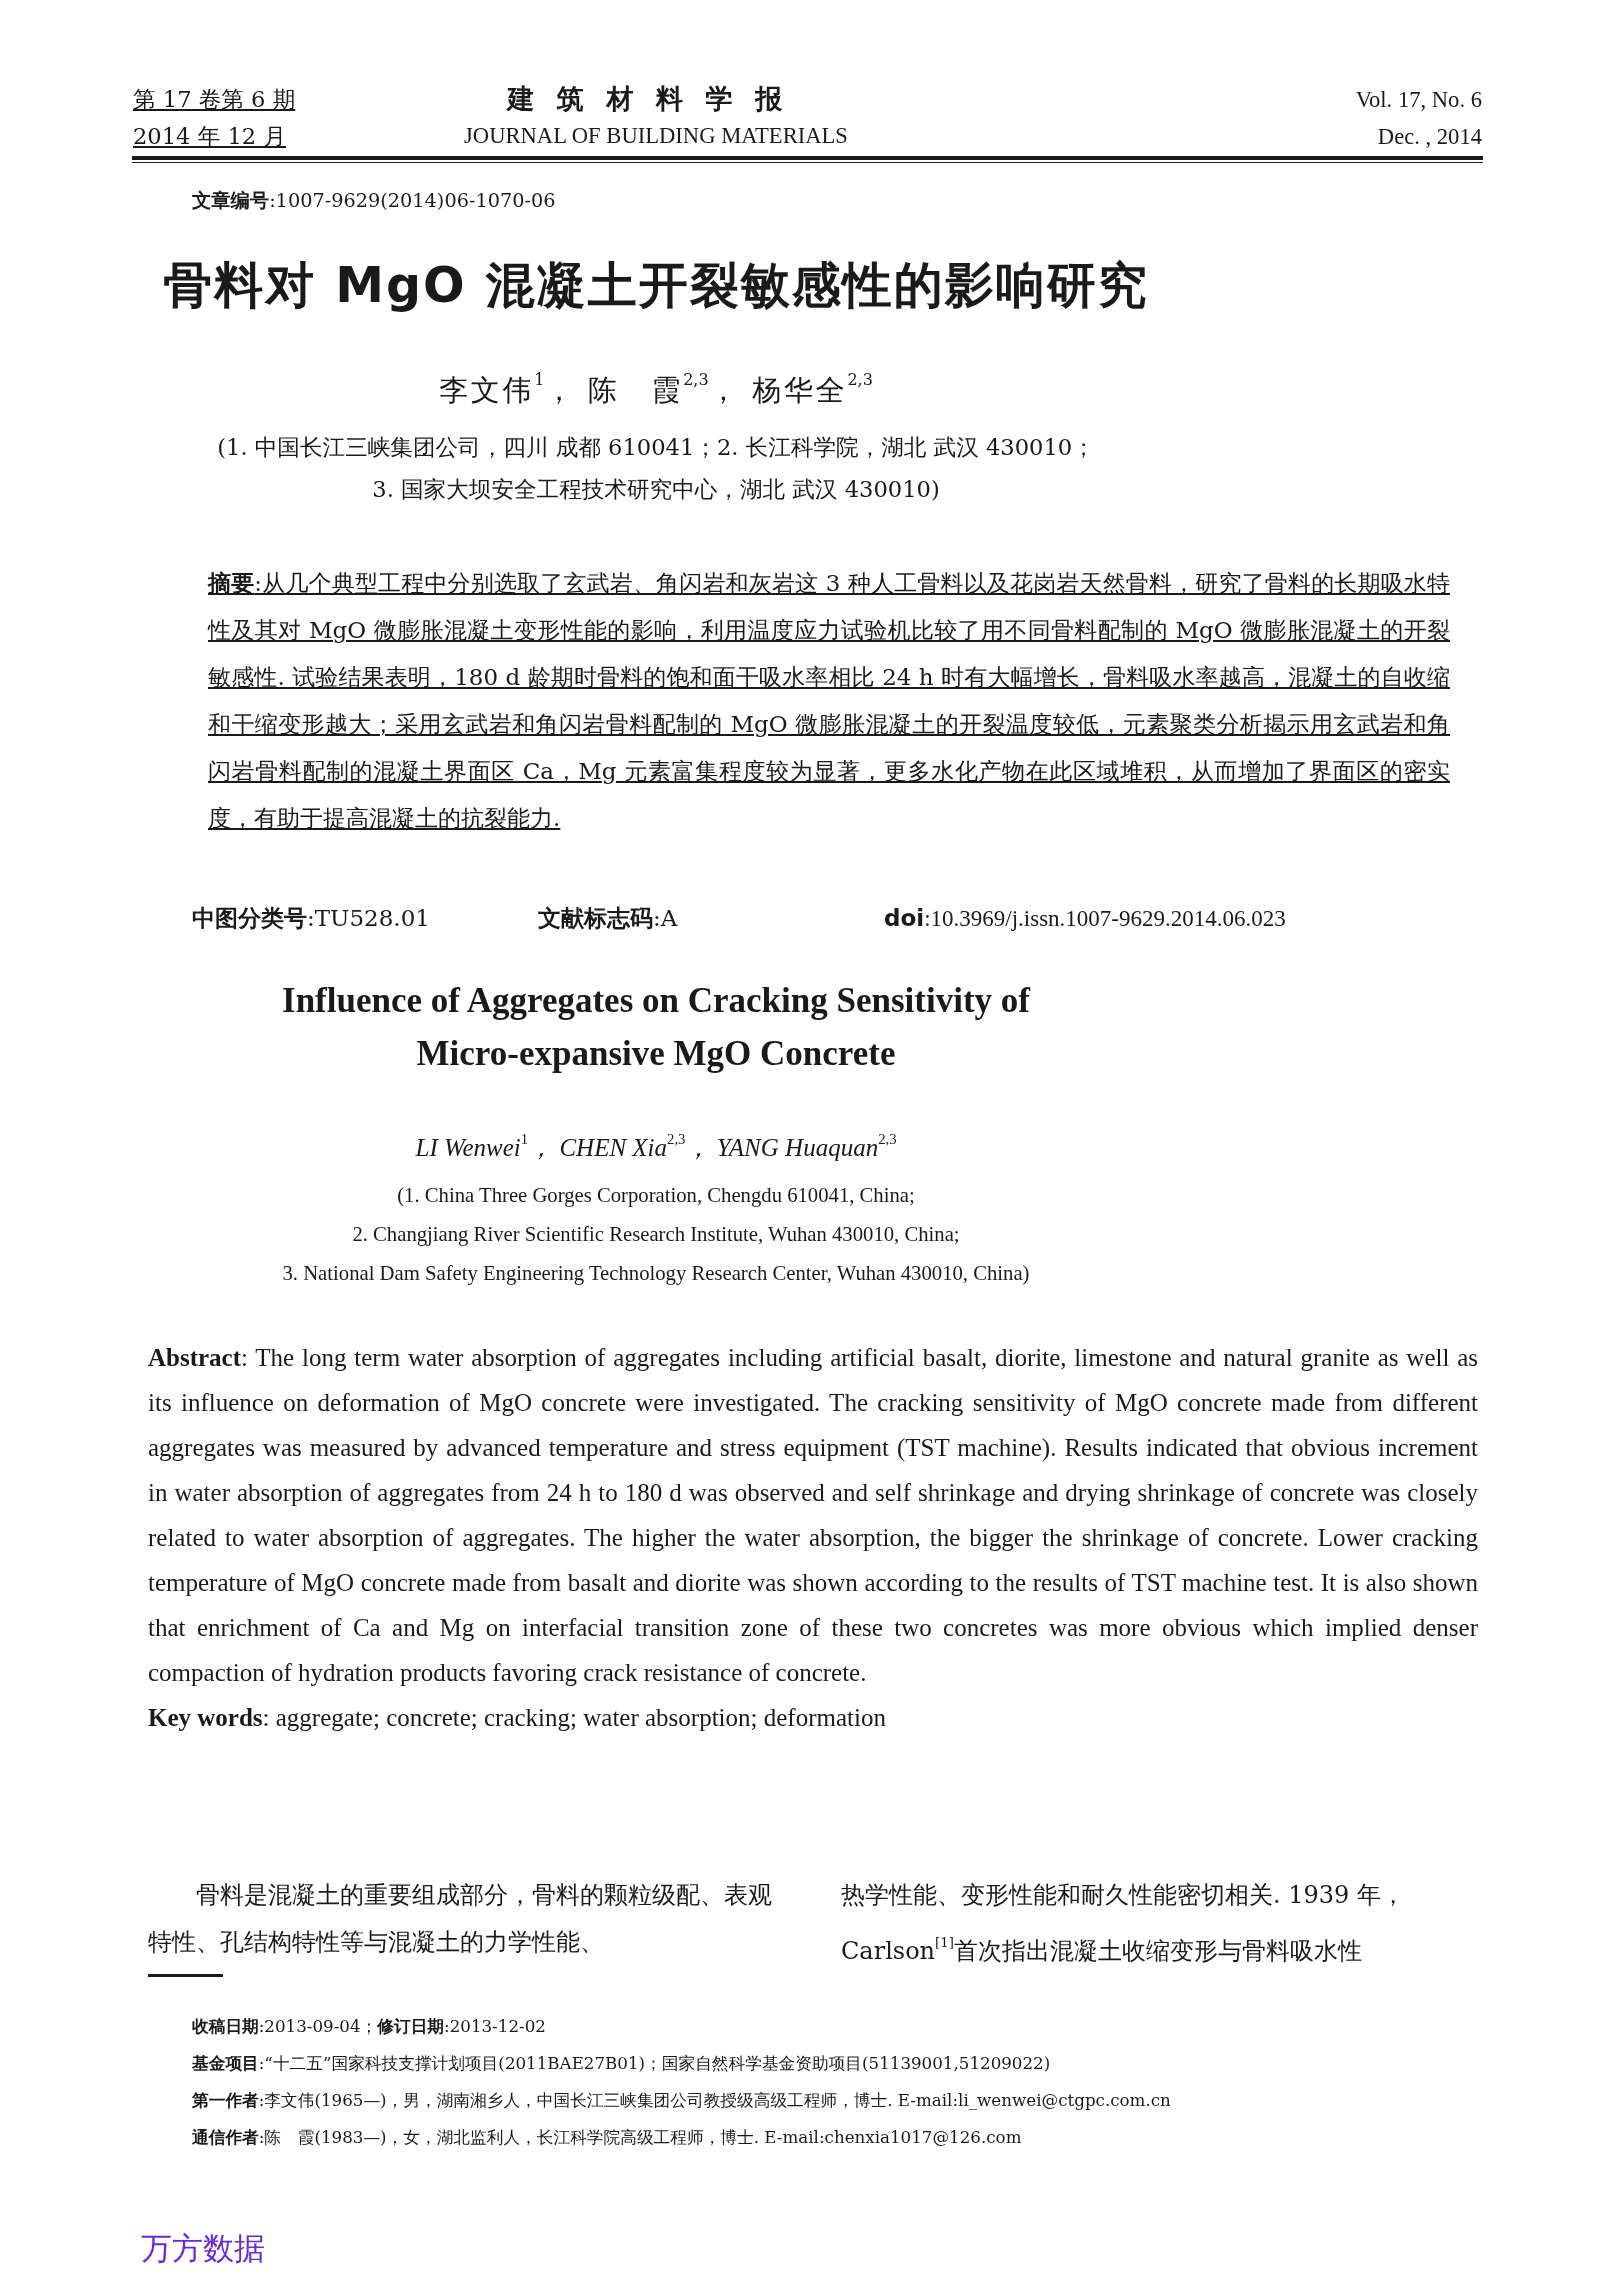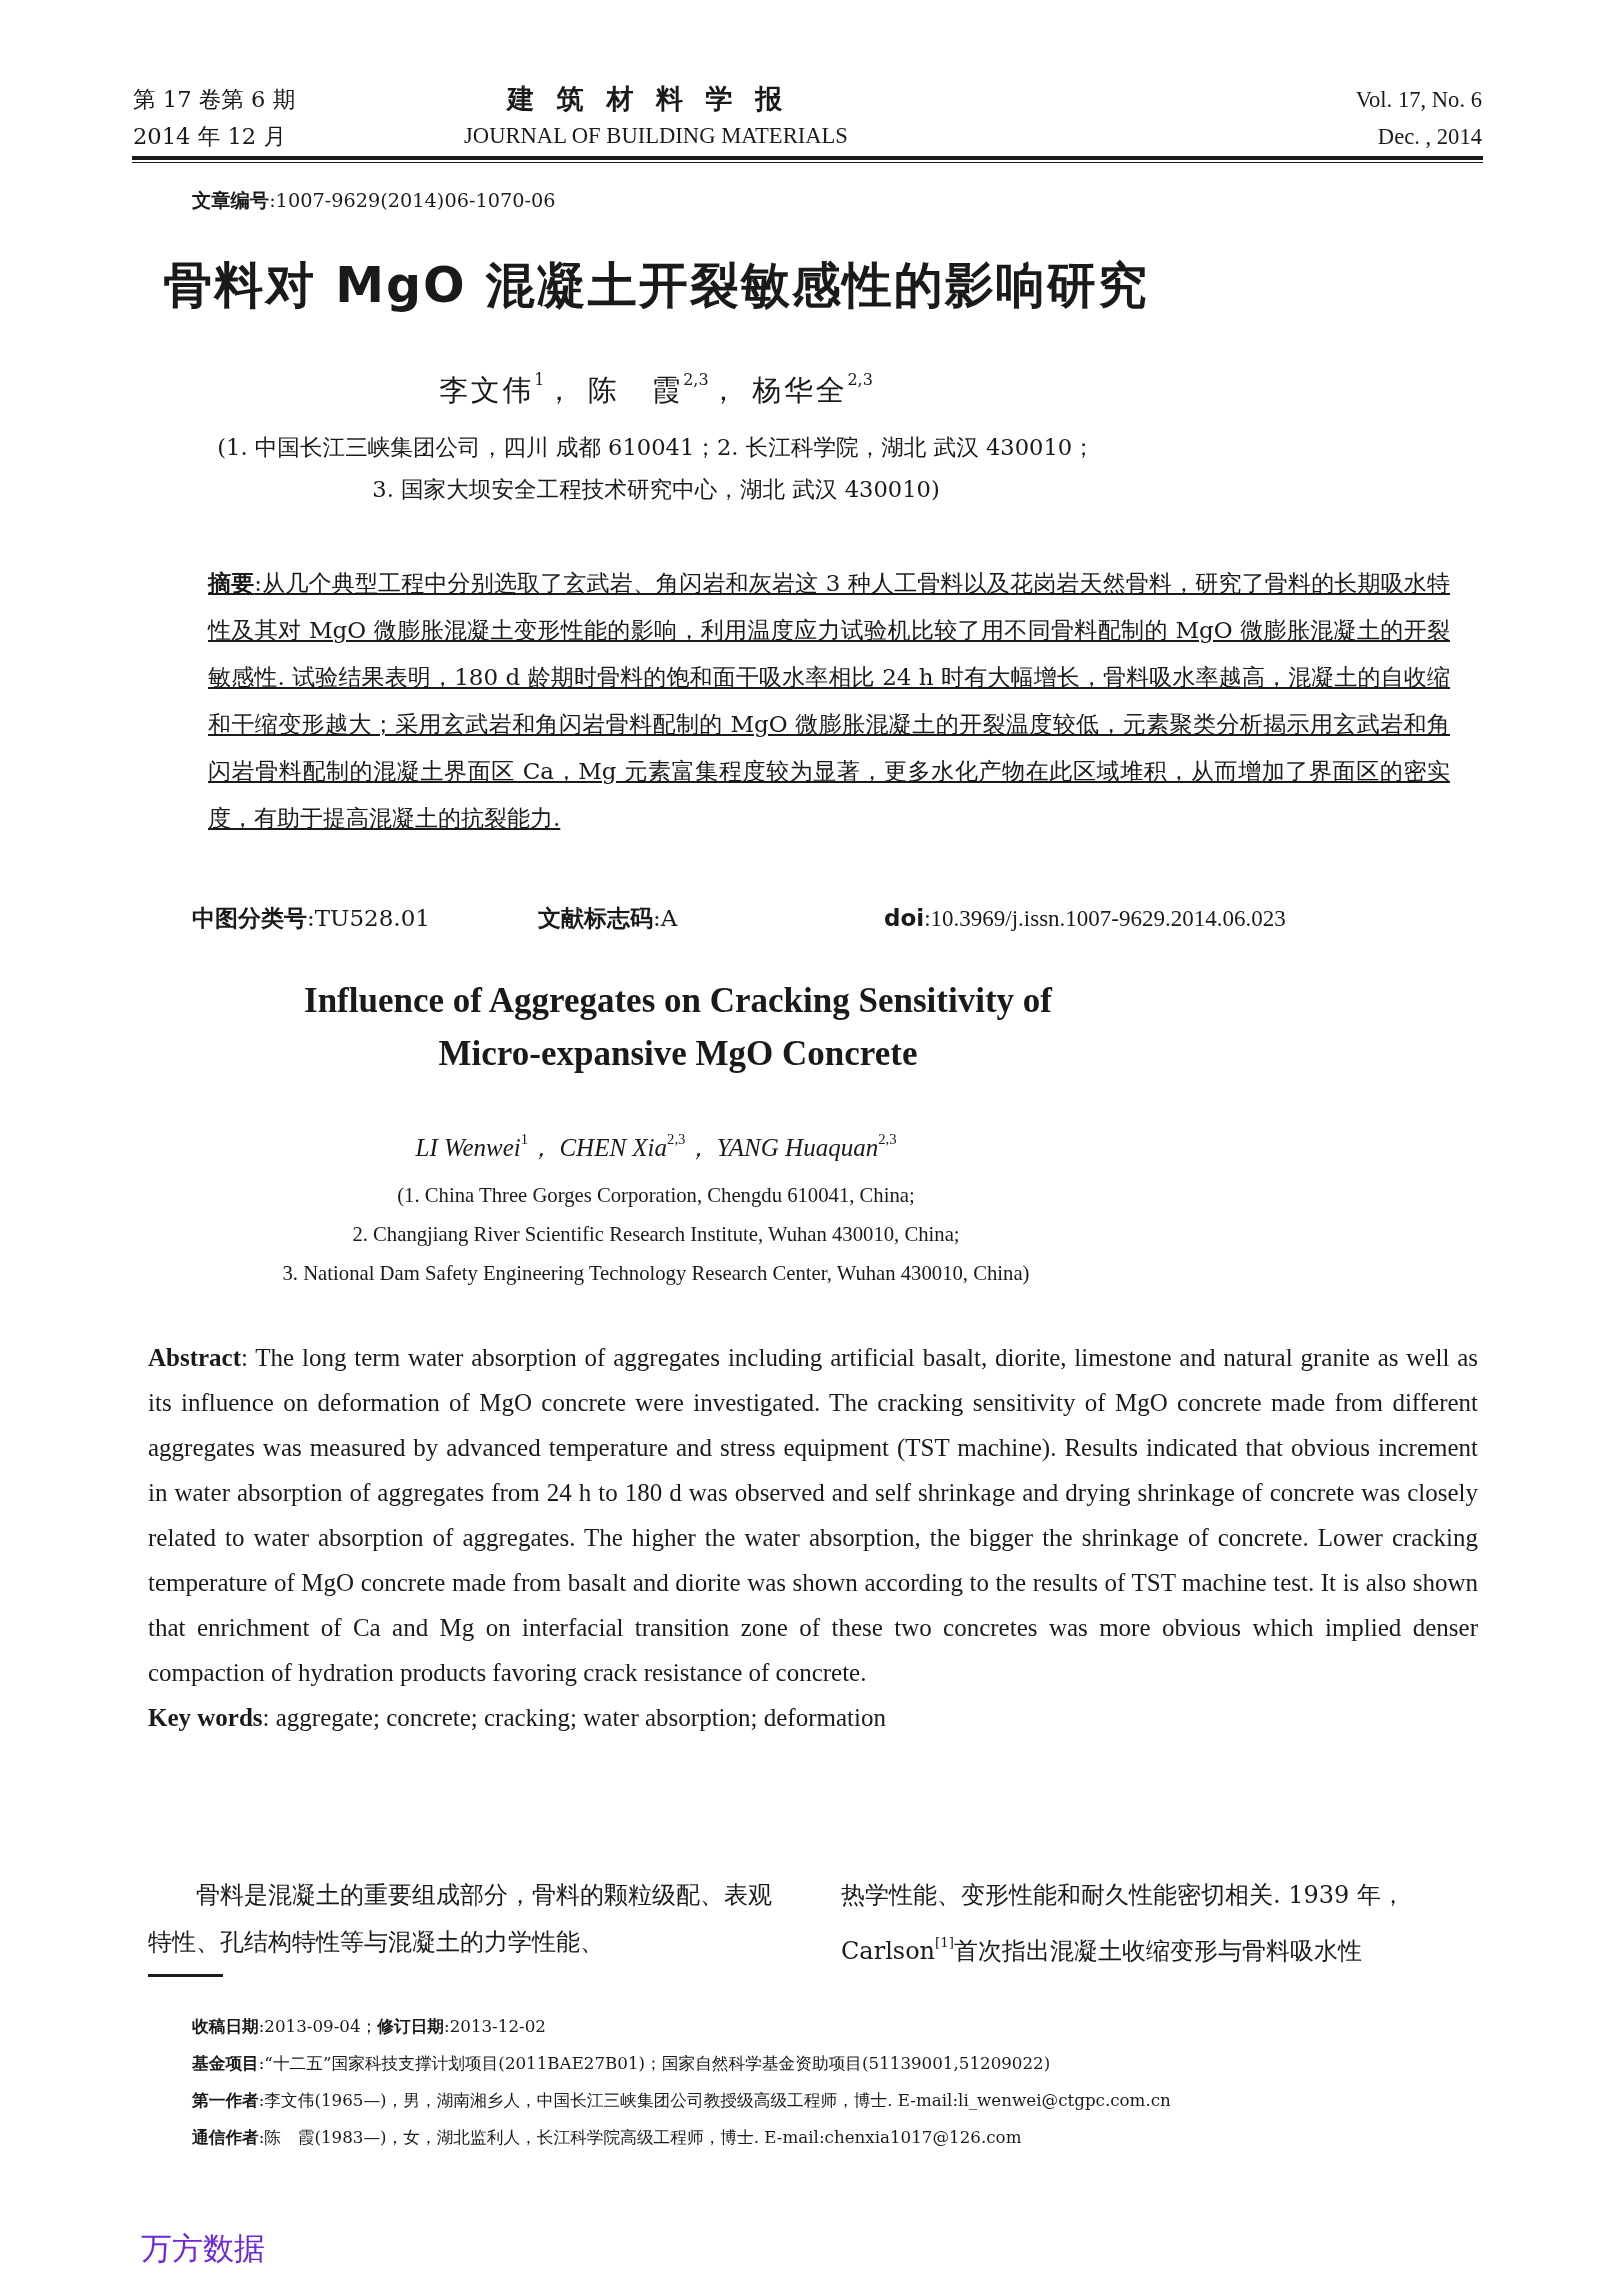--- a/index.html
+++ b/index.html
@@ -7,40 +7,40 @@
     width: 1613px; height: 2295px; position: relative; overflow: hidden;
     color: #1a1a1a;
     font-family: "DejaVu Serif", "Liberation Serif", serif;
   }
   .abs { position: absolute; }
   .serif { font-family: "Liberation Serif", "DejaVu Serif", serif; }
   .sans { font-family: "DejaVu Sans", "Liberation Sans", sans-serif; }
   .center { text-align: center; left: 0; width: 1312px; }
 
   
-  .hdr-left { left: 133px; font-size: 22.6px; line-height: 37px; }
+  .hdr-left { left: 133px; font-size: 22.6px; line-height: 37px; text-decoration: underline; }
   .hdr-right { right: 131px; font-size: 22.6px; line-height: 37px; text-align: right; }
   .hdr-cn { font-size: 27px; letter-spacing: 22.6px; font-weight: bold; line-height: 40px; }
   .hdr-en { font-size: 22.6px; line-height: 33px; }
   .rule-thick { left: 132px; width: 1351px; height: 4px; background: #1a1a1a; }
   .rule-thin { left: 132px; width: 1351px; height: 1.3px; background: #1a1a1a; }
 
   .article-no { left: 192px; top: 187px; font-size: 19.3px; }
   .cn-title { top: 253px; font-size: 49px; font-weight: bold; letter-spacing: 2px; }
   .cn-authors { top: 370px; font-size: 29px; letter-spacing: 2.7px; }
   .cn-authors sup { font-size: 16px; vertical-align: 14.7px; letter-spacing: 0; }
   .cn-aff { font-size: 22.6px; }
 
   .cn-abs { left: 192px; width: 1274px; font-size: 23px; line-height: 47px; text-align: justify; }
   .cn-abs p { margin: 16px; text-decoration: underline; }
   .lbl { font-weight: bold; font-family: "DejaVu Sans", sans-serif; }
   .meta-line { left: 192px; top: 903px; font-size: 23px; width: 1274px; }
   .meta-line span.seg { display: inline-block; }
 
-  .en-title { font-size: 35px; font-weight: bold; line-height: 53px; font-family: "Liberation Serif", serif; padding-left: 22px; }
+  .en-title { font-size: 35px; font-weight: bold; line-height: 53px; font-family: "Liberation Serif", serif; }
   .en-authors { top: 1131px; font-size: 25px; font-style: italic; font-family: "Liberation Serif", serif; }
   .en-authors sup { font-size: 14.7px; vertical-align: 12px; font-style: normal; }
   .en-aff { font-size: 20.7px; font-family: "Liberation Serif", serif; }
 
   .en-abs { left: 148px; width: 1330px; font-family: "Liberation Serif", serif; font-size: 25px; line-height: 45px; text-align: justify; }
   .en-abs p { margin: 0; }
   .en-lbl { font-weight: bold; }
 
   .body-col { font-size: 24px; line-height: 47px; top: 1872px; }
   .col-left { left: 148px; width: 633px; }

